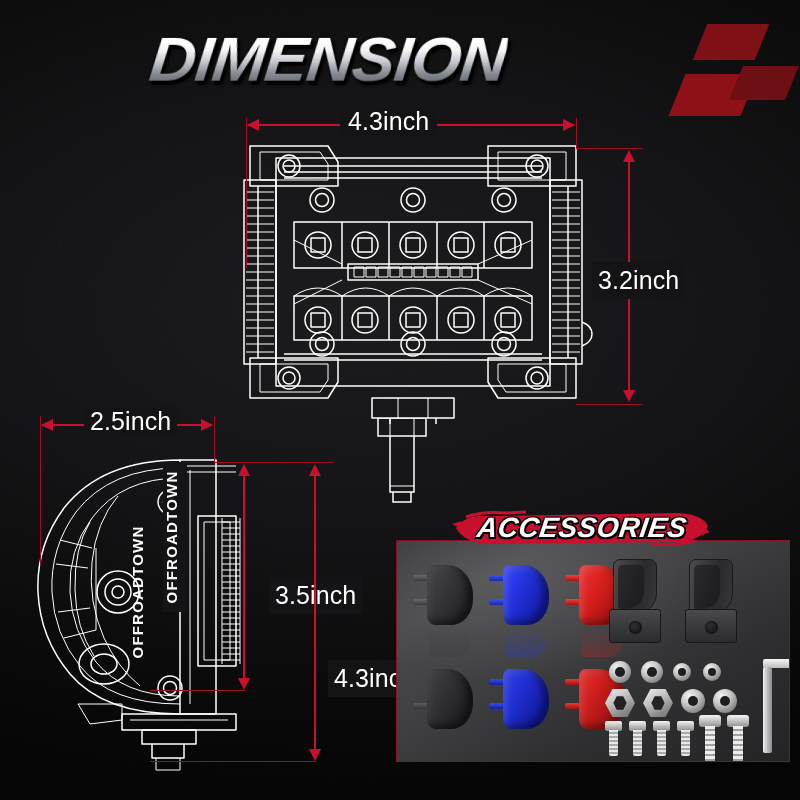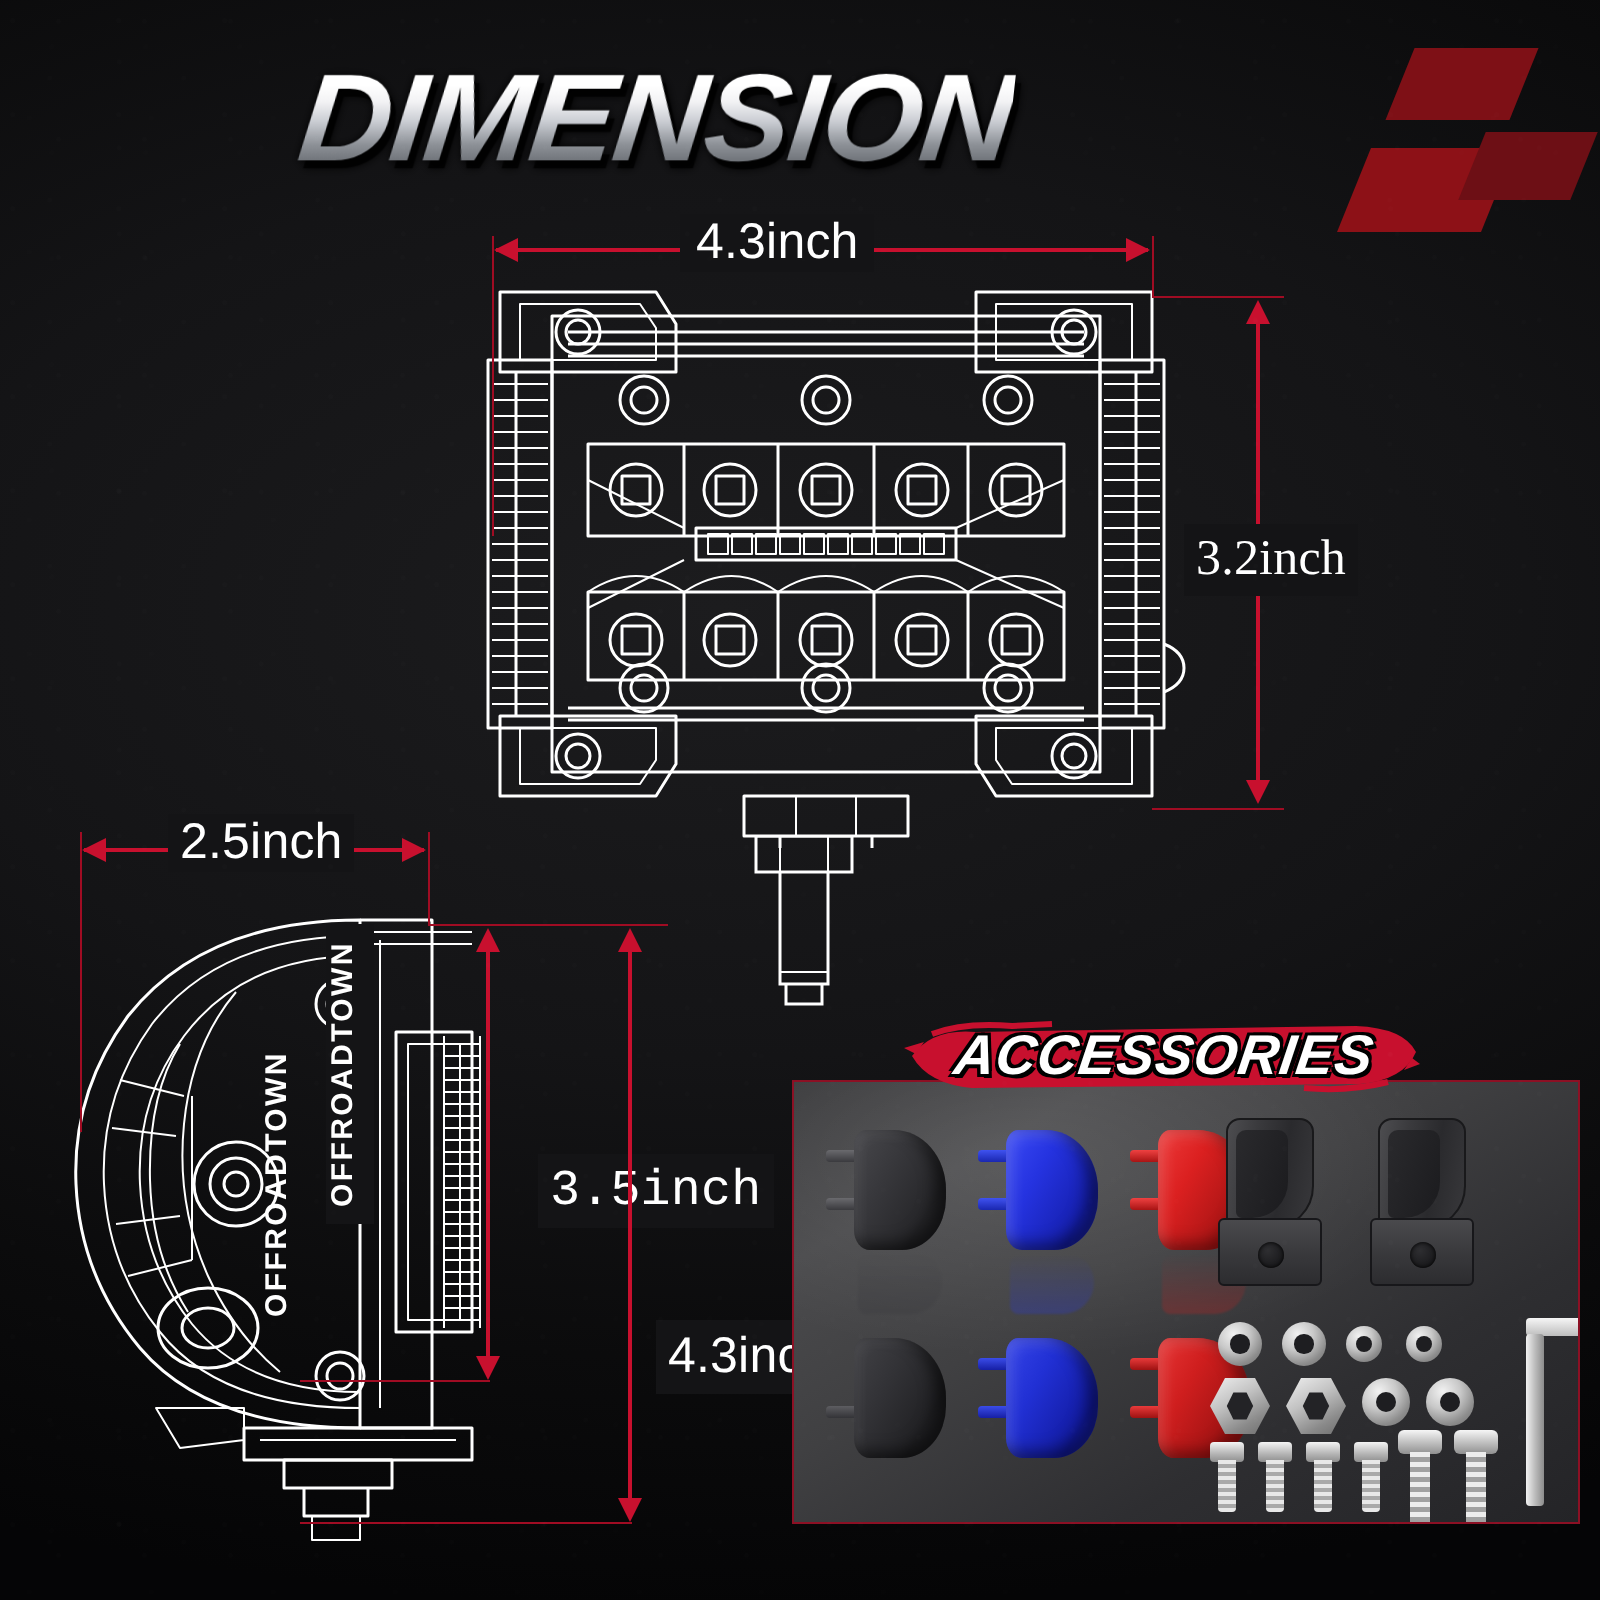--- a/index.html
+++ b/index.html
@@ -323,21 +323,21 @@
     <div class="arrow right" style="left:563px; top:119px;"></div>
     <div class="dim-label" style="left:340px; top:107px; background:#141416; padding:0 8px;">4.3inch</div>
   </div>
 
   <div>
     <div class="ext-line h" style="left:576px; top:148px; width:66px;"></div>
     <div class="ext-line h" style="left:576px; top:404px; width:66px;"></div>
     <div class="dim-line v" style="left:628px; top:152px; height:248px;"></div>
     <div class="arrow up" style="left:623px; top:150px;"></div>
     <div class="arrow down" style="left:623px; top:390px;"></div>
-    <div class="dim-label" style="left:592px; top:262px; background:#141416; padding:4px 6px;font-family:Liberation Serif, serif;">3.2inch</div>
+    <div class="dim-label" style="left:592px; top:262px; background:#141416; padding:4px 6px;">3.2inch</div>
   </div>
 
   <svg class="blueprint" style="left:30px; top:452px;" width="215" height="320" viewBox="0 0 215 320">
     <g fill="none" stroke="#ffffff" stroke-width="1.5" stroke-linejoin="round">
 
       <path d="M150 8 Q72 8 34 56 Q6 94 8 140 Q10 186 40 222 Q74 262 150 262 L150 8 Z"></path>
       <path d="M150 16 Q80 16 46 60 Q20 96 22 140 Q24 182 50 214 Q80 252 150 252" stroke-width="1"></path>
 
       <path d="M150 26 Q92 26 62 66 Q38 98 40 140 Q42 180 66 210 Q94 244 150 244" stroke-width="1"></path>
       <path d="M60 70 Q44 96 45 138 Q46 176 64 204" stroke-width="1"></path>
@@ -402,21 +402,21 @@
     <div class="arrow right" style="left:201px; top:419px;"></div>
     <div class="dim-label" style="left:84px; top:407px; background:#141416; padding:0 6px;">2.5inch</div>
   </div>
 
   <div>
     <div class="ext-line h" style="left:214px; top:462px; width:120px;"></div>
     <div class="dim-line v" style="left:243px; top:466px; height:222px;"></div>
     <div class="arrow up" style="left:238px; top:464px;"></div>
     <div class="arrow down" style="left:238px; top:678px;"></div>
     <div class="ext-line h" style="left:150px; top:690px; width:95px;"></div>
-    <div class="dim-label" style="left:269px; top:577px; background:#141416; padding:4px 6px;font-family:Liberation Mono, monospace;">3.5inch</div>
+    <div class="dim-label" style="left:269px; top:577px; background:#141416; padding:4px 6px;">3.5inch</div>
   </div>
 
   <div>
     <div class="ext-line h" style="left:243px; top:462px; width:80px;"></div>
     <div class="dim-line v" style="left:314px; top:466px; height:293px;"></div>
     <div class="arrow up" style="left:309px; top:464px;"></div>
     <div class="arrow down" style="left:309px; top:749px;"></div>
     <div class="ext-line h" style="left:150px; top:761px; width:166px;"></div>
     <div class="dim-label" style="left:328px; top:660px; background:#141416; padding:4px 6px;">4.3inch</div>
   </div>

